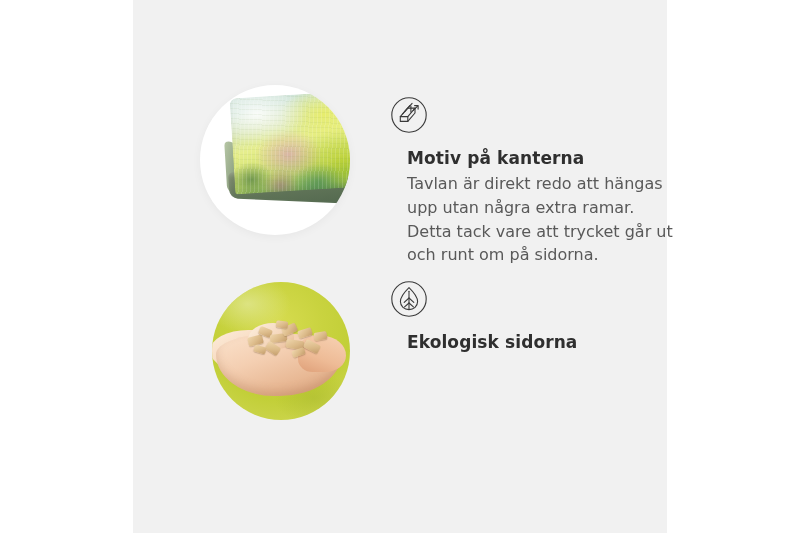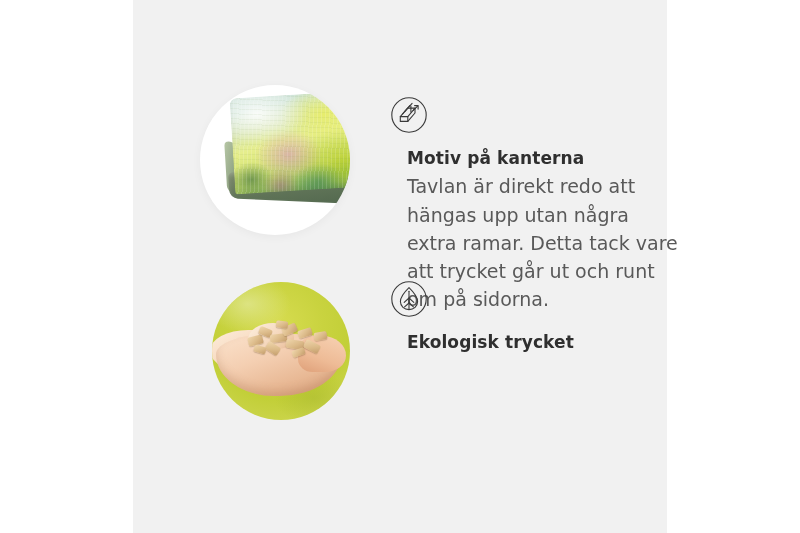--- a/index.html
+++ b/index.html
@@ -227,21 +227,21 @@
   .feature-title {
     margin: 0 0 4px 0;
     font-size: 17px;
     font-weight: 600;
     line-height: 1.2;
     color: #2f2f2f;
     letter-spacing: 0.1px;
   }
   .feature-desc {
     margin: 0;
-    font-size: 19px;
+    font-size: 16px;
     line-height: 1.48;
     color: #595959;
   }
 </style>
 </head>
 <body>
 
 <div class="page">
   <div class="panel">
 
@@ -309,18 +309,18 @@
           <path d="M21 9.6 C15.0 15.4 12.4 19.6 12.4 23.6 C12.4 28.3 16.3 31.6 21 31.6 C25.7 31.6 29.6 28.3 29.6 23.6 C29.6 19.6 27.0 15.4 21 9.6 Z"></path>
           <path d="M21 13.2 L21 31.2"></path>
           <path d="M21 20.0 L16.2 24.3"></path>
           <path d="M21 20.0 L25.8 24.3"></path>
           <path d="M21 25.0 L16.6 28.8"></path>
           <path d="M21 25.0 L25.4 28.8"></path>
         </svg>
       </div>
 
       <div class="text-col">
-        <h3 class="feature-title">Ekologisk trycket</h3>
+        <h3 class="feature-title">Ekologisk sidorna</h3>
       </div>
     </div>
 
   </div>
 </div>
 
 </body></html>

